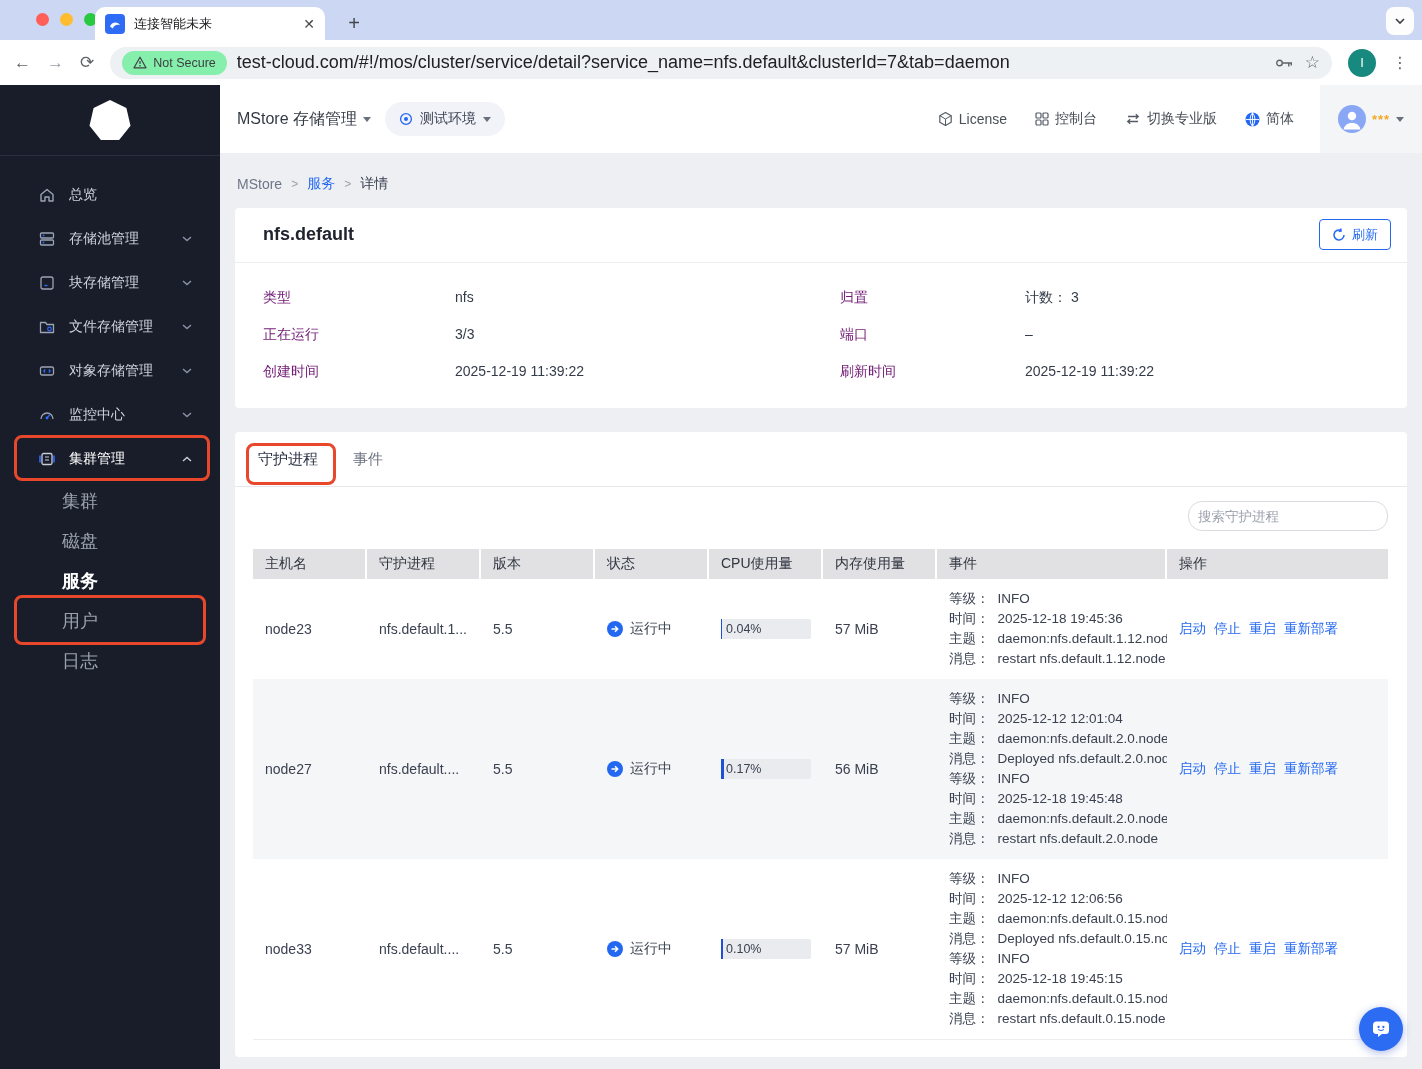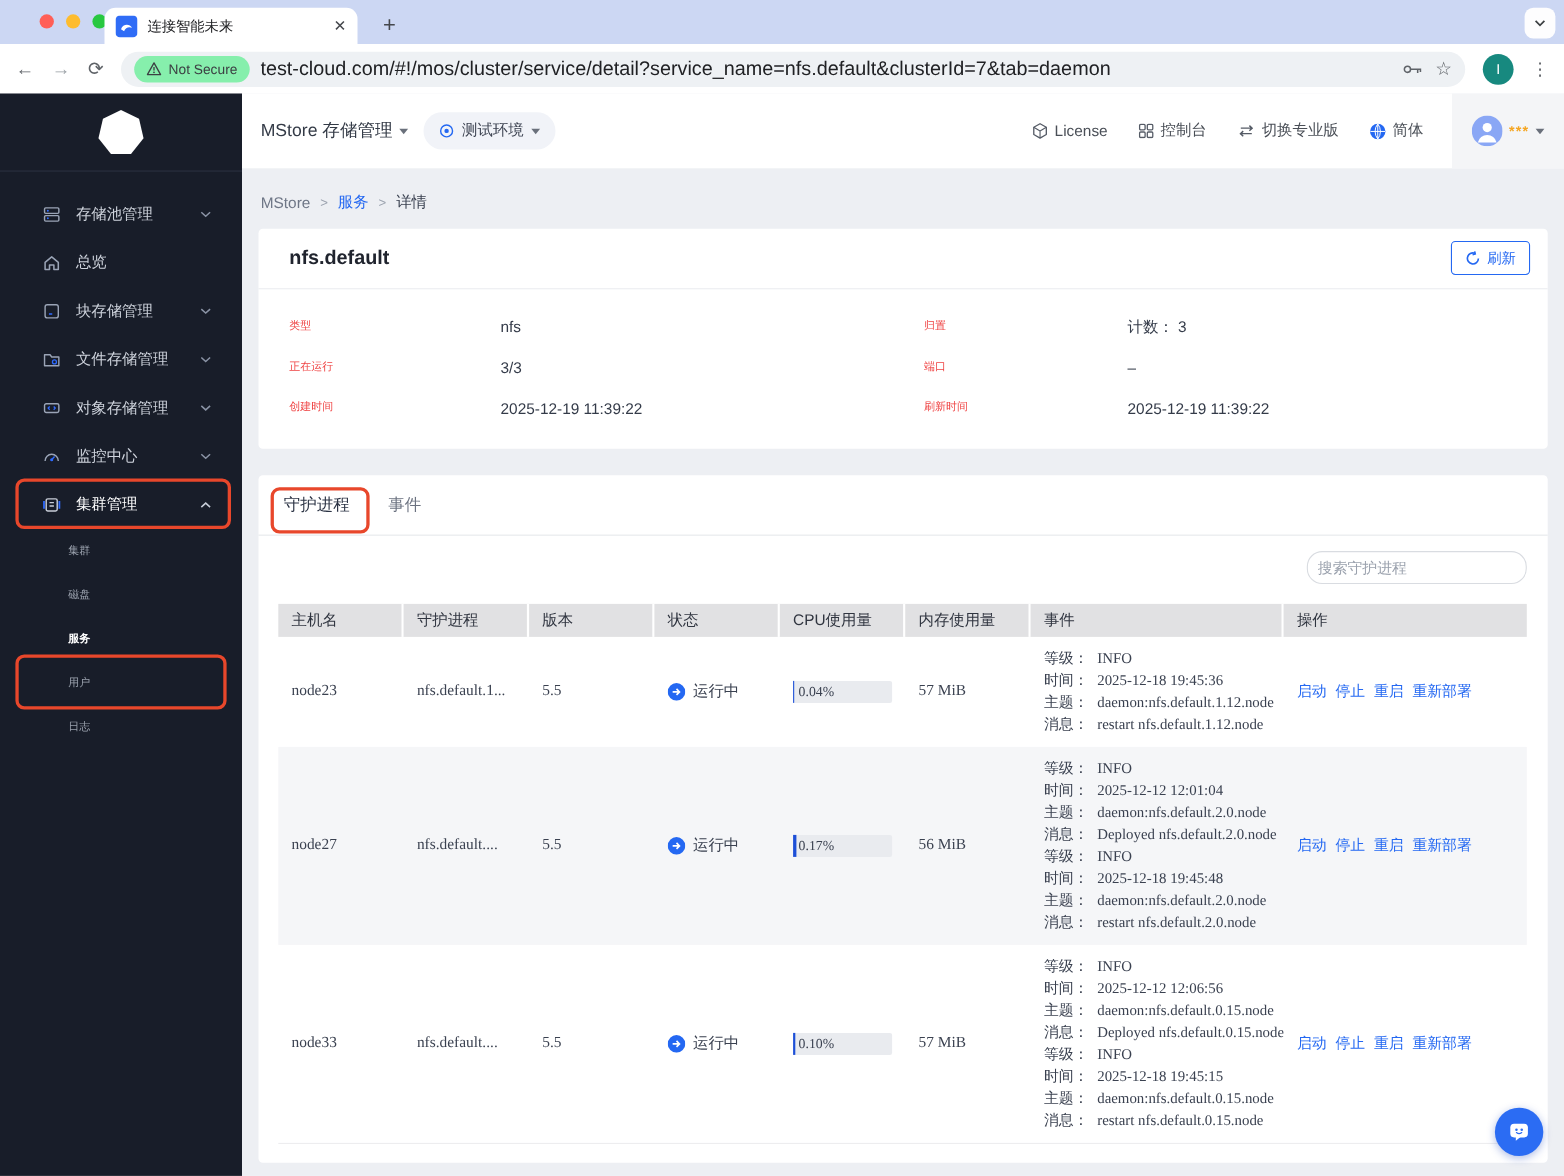--- a/index.html
+++ b/index.html
@@ -42,21 +42,21 @@
   
   .sidebar { position:absolute; left:0; top:0; width:220px; height:984px; background:#181d29; }
   .logo { position:absolute; top:13px; left:87px; }
   .side-div { position:absolute; top:70px; left:0; width:220px; height:1px; background:#2a3040; }
   .nav { position:absolute; top:88px; left:0; width:220px; }
   .nav-item { height:44px; display:flex; align-items:center; padding-left:38px; gap:13px; cursor:pointer;
               color:#ced3dc; font-size:14px; }
   .nav-item .nav-caret { margin-left:auto; margin-right:28px; }
   .nav-item.active { color:#fff; }
   .sub-item { height:40px; display:flex; align-items:center; padding-left:62px; color:#9aa1ad;
-              font-size:10px; cursor:pointer; }
+              font-size:18px; cursor:pointer; }
   .sub-item.active { color:#fff; font-weight:bold; }
   .anno { position:absolute; border:3px solid #e8472b; border-radius:8px; pointer-events:none; z-index:30; }
   .anno-cluster { left:14px; top:350px; width:196px; height:46px; }
   .anno-service { left:14px; top:510px; width:192px; height:50px; }
 
   
   .topbar { position:absolute; left:220px; top:0; width:1202px; height:68px; background:#fff;
             display:flex; align-items:center; padding-left:17px; }
   .product { font-size:16px; color:#333a46; display:flex; align-items:center; gap:6px; cursor:pointer; }
   .caret-dn { width:0; height:0; border-left:4px solid transparent; border-right:4px solid transparent;
@@ -78,21 +78,21 @@
 
   
   .card { position:absolute; background:#fff; border-radius:4px; }
   .card1 { left:235px; top:123px; width:1172px; height:200px; }
   .card1-title { position:absolute; left:28px; top:16px; font-size:18px; font-weight:bold; color:#20242e; }
   .refresh-btn { position:absolute; right:16px; top:11px; height:31px; border:1px solid #2468f2; border-radius:4px;
                  color:#2468f2; font-size:13px; display:flex; align-items:center; gap:6px; padding:0 12px;
                  background:#fff; cursor:pointer; }
   .card1-div { position:absolute; left:0; top:54px; width:100%; height:1px; background:#ebedf0; }
   .frow { position:absolute; left:0; width:100%; height:37px; }
-  .flabel { position:absolute; font-size:10px; color:#ef4444; top:9px;text-align:center; }
+  .flabel { position:absolute; font-size:14px; color:#701a75; top:9px;text-align:center; }
   .fvalue { position:absolute; font-size:14px; color:#343b49; top:9px; }
   .fl-l{left:28px}.fv-l{left:220px}.fl-r{left:605px}.fv-r{left:790px}
 
   
   .card2 { left:235px; top:347px; width:1172px; height:625px; }
   .tabsrow { position:absolute; left:0; top:0; width:100%; height:55px; border-bottom:1px solid #e6e8eb; }
   .tab { position:absolute; top:0; height:55px; display:flex; align-items:center; font-size:15px; cursor:pointer; }
   .tab-daemon { left:23px; color:#2b3344; }
   .tab-events { left:118px; color:#6b7280; }
   .anno-tab { left:11px; top:11px; width:90px; height:42px; }
@@ -106,21 +106,21 @@
   .thead { display:flex; height:30px;text-align:right; }
   .th { background:#e1e1e3; border-right:2px solid #fff; display:flex; align-items:center;
         padding-left:12px; font-size:14px; color:#303540; }
   .th:last-child { border-right:none; }
   .c-host,.c-daemon,.c-ver,.c-status,.c-cpu,.c-mem { width:114px; flex:none; }
   .c-event { width:230px; flex:none; }
   .c-ops { flex:1; }
   .trow { display:flex; }
   .r-alt { background:#f5f6f8; }
   .r-last { border-bottom:1px solid #ededef; }
-  .cell { display:flex; align-items:center; padding-left:12px; font-size:14px; color:#3a4150; overflow:hidden;font-family:Liberation Serif, serif; }
+  .cell { display:flex; align-items:center; padding-left:12px; font-size:14px; color:#3a4150; overflow:hidden; }
   .h100{height:100px}.h180{height:180px}
   .c-status { gap:7px; }
   .cpu-bar { width:90px; height:20px; background:#e9ebef; border-radius:2px; position:relative;
              display:flex; align-items:center; }
   .cpu-fill { position:absolute; left:0; top:0; bottom:0; background:#1d4fd7; }
   .cpu-txt { position:relative; font-size:12.5px; color:#3a4150; padding-left:5px; }
   .c-event { flex-direction:column; align-items:flex-start; justify-content:center; }
   .ev-line { display:flex; gap:8px; line-height:20px; font-size:13.5px; color:#3a4150; white-space:nowrap; }
   .c-ops { gap:8px; }
   .op-link { color:#2468f2; font-size:13.5px; white-space:nowrap; }
@@ -183,37 +183,37 @@
 
   <div class="sidebar">
     <svg class="logo" width="46" height="46" viewBox="0 0 46 46">
       <polygon points="23,2 39.4,9.9 43.5,27.7 32.1,41.9 13.9,41.9 2.5,27.7 6.6,9.9" fill="#fff"></polygon>
     </svg>
     <div class="side-div"></div>
 
     <div class="nav">
       <div class="nav-item">
         <svg width="18" height="18">
+          <path d="M3 8.5L9 3.5l6 5V15h-4v-4H7v4H3z" fill="none" stroke="#9aa4b6" stroke-width="1.4" stroke-linejoin="round"></path>
+        </svg>
+        <span>总览</span>
+      </div>
+      <div class="nav-item">
+        <svg width="18" height="18">
           <rect x="2.5" y="3" width="13" height="5" rx="1" fill="none" stroke="#9aa4b6" stroke-width="1.3"></rect>
           <rect x="2.5" y="10" width="13" height="5" rx="1" fill="none" stroke="#9aa4b6" stroke-width="1.3"></rect>
           <circle cx="5.5" cy="5.5" r="0.9" fill="#2f6bff"></circle>
             <circle cx="5.5" cy="12.5" r="0.9" fill="#2f6bff"></circle>
         </svg>
         <span>存储池管理</span>
         <span class="nav-caret">
           <svg width="10" height="6">
               <path d="M1 1l4 3.6L9 1" stroke="#8a93a5" stroke-width="1.4" fill="none"></path>
             </svg>
         </span>
-      </div>
-      <div class="nav-item">
-        <svg width="18" height="18">
-          <path d="M3 8.5L9 3.5l6 5V15h-4v-4H7v4H3z" fill="none" stroke="#9aa4b6" stroke-width="1.4" stroke-linejoin="round"></path>
-        </svg>
-        <span>总览</span>
       </div>
       <div class="nav-item">
         <svg width="18" height="18">
           <rect x="3" y="3" width="12" height="12" rx="2" fill="none" stroke="#9aa4b6" stroke-width="1.3"></rect>
           <path d="M6.5 11.5h3" stroke="#2f6bff" stroke-width="1.4"></path>
         </svg>
         <span>块存储管理</span>
         <span class="nav-caret">
           <svg width="10" height="6">
               <path d="M1 1l4 3.6L9 1" stroke="#8a93a5" stroke-width="1.4" fill="none"></path>

